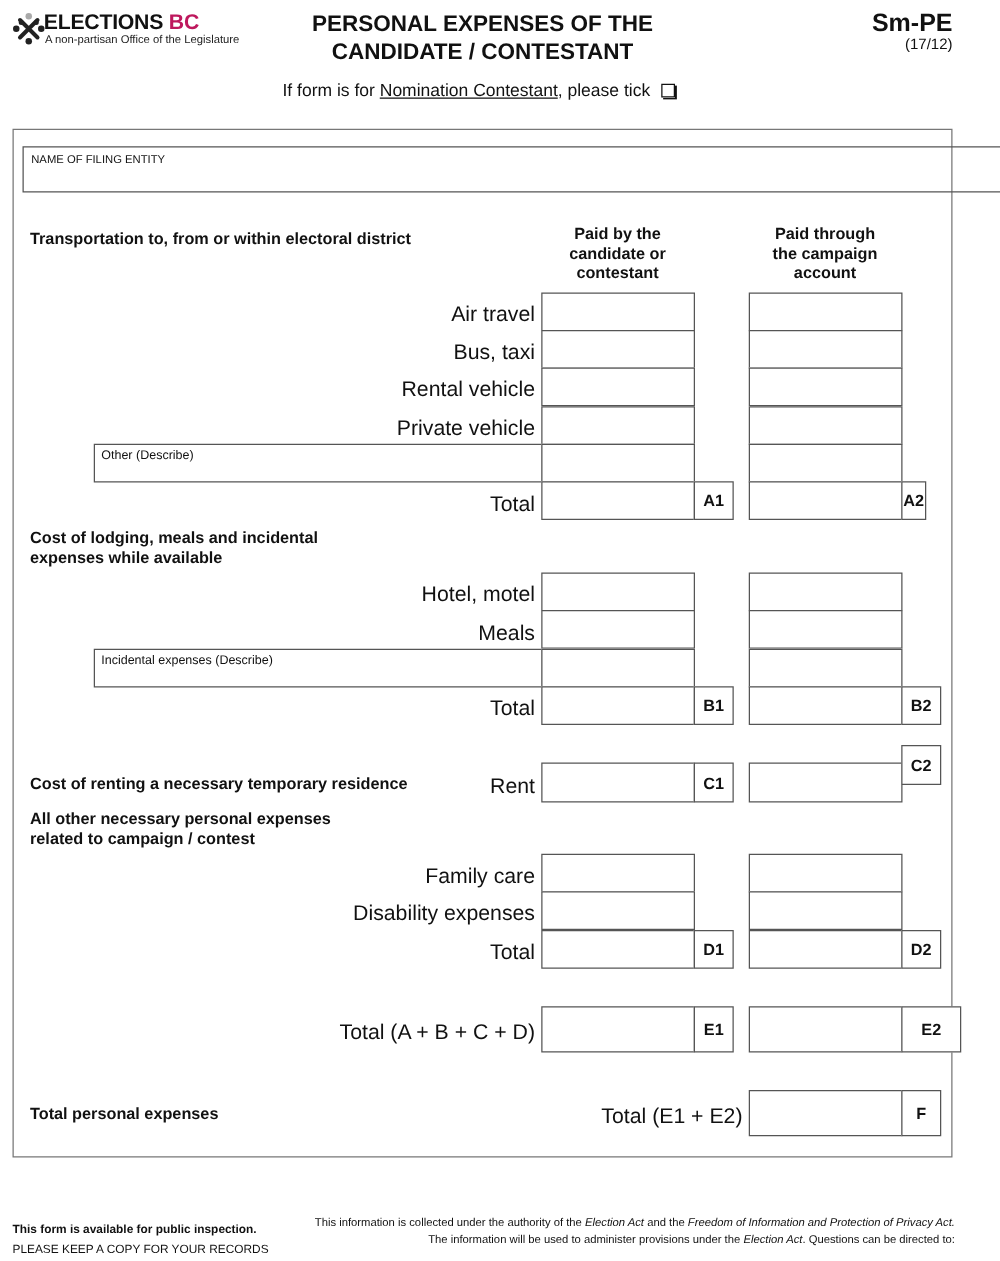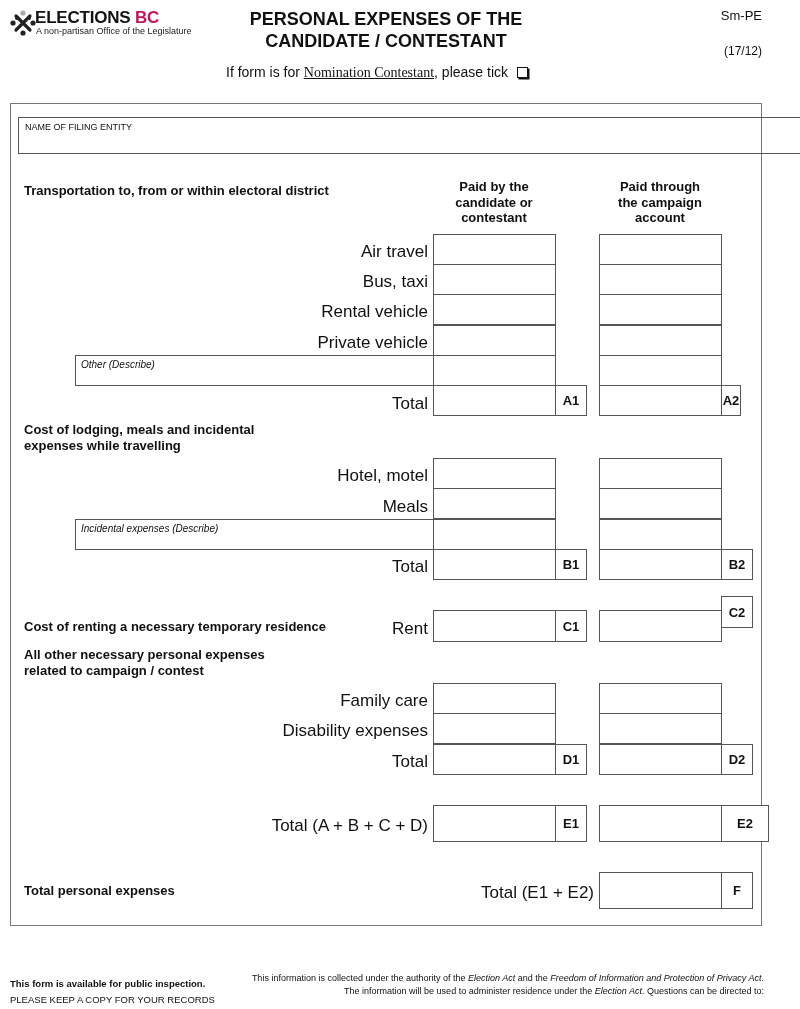--- a/index.html
+++ b/index.html
@@ -3,36 +3,36 @@
 <meta charset="utf-8">
 <style>
   html, body { margin: 0; padding: 0; background: #ffffff; }
   body { width: 800px; height: 1009px; position: relative; overflow: hidden;
          font-family: "Liberation Sans", sans-serif; color: #111; }
   .abs { position: absolute; }
   .logo-text { left: 35px; top: 8px; font-weight: bold; font-size: 17px; letter-spacing: -0.2px; color:#111; }
   .logo-text .bc { color: #be185d; font-weight: bold; }
   .logo-sub { left: 36px; top: 26px; font-size: 9px; color: #222; }
   .title { left: 200px; width: 372px; top: 8px; text-align: center; font-weight: bold; font-size: 18px; line-height: 22px; }
-  .formcode { right: 38px; top: 8px; text-align: right; font-weight: normal; font-size: 13px; }
-  .formver { right: 38px; top: 28px; text-align: right; font-size: 12px; margin-top: 16px; }
+  .formcode { right: 38px; top: 8px; text-align: right; font-weight: bold; font-size: 20px; }
+  .formver { right: 38px; top: 28px; text-align: right; font-size: 12px; }
   .tickline { left: 226px; top: 64px; font-size: 14px; }
-  .tickline u { text-decoration: underline; font-family: Liberation Serif, serif; }
+  .tickline u { text-decoration: underline; }
   .tickbox { display: inline-block; width: 9px; height: 9px; border: 1.5px solid #111; margin-left: 5px; vertical-align: -1px; box-shadow: 1.5px 1.5px 0 #111; }
   .frame { left: 10px; top: 103px; width: 752px; height: 823px; border: 1px solid #777; box-sizing: border-box; }
   .namebox { left: 18px; top: 117px; width: 784px; height: 37px; border: 1px solid #555; box-sizing: border-box; }
   .namebox span { position: absolute; left: 6px; top: 4px; font-size: 9px; }
   .section { font-weight: bold; font-size: 13px; line-height: 16px; }
   .colhead { font-weight: bold; font-size: 13px; line-height: 15.5px; text-align: center; width: 130px; }
   .rowlabel { font-size: 17px; text-align: right; width: 300px; }
   .cell { border: 1px solid #555; box-sizing: border-box; background: #fff; }
   .code { border: 1px solid #555; box-sizing: border-box; font-weight: bold; font-size: 13px;
           display: flex; align-items: center; justify-content: center; background:#fff; }
   .descbox { border: 1px solid #555; box-sizing: border-box; }
-  .descbox span { position: absolute; left: 5px; top: 3px; font-size: 10px; font-style: italic; }
+  .descbox span { position: absolute; left: 5px; top: 3px; font-size: 10px; }
   .foot1 { left: 10px; top: 978px; font-size: 9.5px; font-weight: bold; }
   .foot2 { left: 10px; top: 994px; font-size: 9.5px; }
   .footr { right: 36px; top: 972px; text-align: right; font-size: 9px; line-height: 12.5px; }
   .footr i { font-style: italic; }
   .footr b { font-weight: bold; }
   .footr u { text-decoration: underline; }
 </style>
 </head>
 <body>
 
@@ -98,21 +98,21 @@
 <div class="abs cell" style="left:599px;top:234px;width:123px;height:31px"></div>
 <div class="abs cell" style="left:599px;top:264px;width:123px;height:31px"></div>
 <div class="abs cell" style="left:599px;top:294px;width:123px;height:31px"></div>
 <div class="abs cell" style="left:599px;top:325px;width:123px;height:31px"></div>
 <div class="abs cell" style="left:599px;top:355px;width:123px;height:31px"></div>
 <div class="abs cell" style="left:599px;top:385px;width:123px;height:31px"></div>
 <div class="abs code" style="left:721px;top:385px;width:20px;height:31px">A2</div>
 
 <div class="abs section" style="left:24px;top:422px">
   <div>Cost of lodging, meals and incidental</div>
-    <div>expenses while travelling</div>
+    <div>expenses while available</div>
 </div>
 <div class="abs rowlabel" style="left:128px;top:466px">Hotel, motel</div>
 <div class="abs rowlabel" style="left:128px;top:497px">Meals</div>
 <div class="abs descbox" style="left:75px;top:519px;width:359px;height:31px">
   <span>Incidental expenses (Describe)</span>
 </div>
 <div class="abs rowlabel" style="left:128px;top:557px">Total</div>
 
 <div class="abs cell" style="left:433px;top:458px;width:123px;height:31px"></div>
 <div class="abs cell" style="left:433px;top:488px;width:123px;height:31px"></div>
@@ -159,14 +159,14 @@
 
 <div class="abs section" style="left:24px;top:883px">Total personal expenses</div>
 <div class="abs rowlabel" style="left:294px;top:883px">Total (E1 + E2)</div>
 <div class="abs cell" style="left:599px;top:872px;width:123px;height:37px"></div>
 <div class="abs code" style="left:721px;top:872px;width:32px;height:37px">F</div>
 
 <div class="abs foot1">This form is available for public inspection.</div>
 <div class="abs foot2">PLEASE KEEP A COPY FOR YOUR RECORDS</div>
 <div class="abs footr">
   <div><span>This information is collected under the authority of the </span><i>Election Act</i><span> and the </span><i>Freedom of Information and Protection of Privacy Act.</i></div>
-  <div><span>The information will be used to administer residence under the </span><i>Election Act</i><span>. Questions can be directed to:</span></div>
+  <div><span>The information will be used to administer provisions under the </span><i>Election Act</i><span>. Questions can be directed to:</span></div>
 </div>
 
 </body></html>

